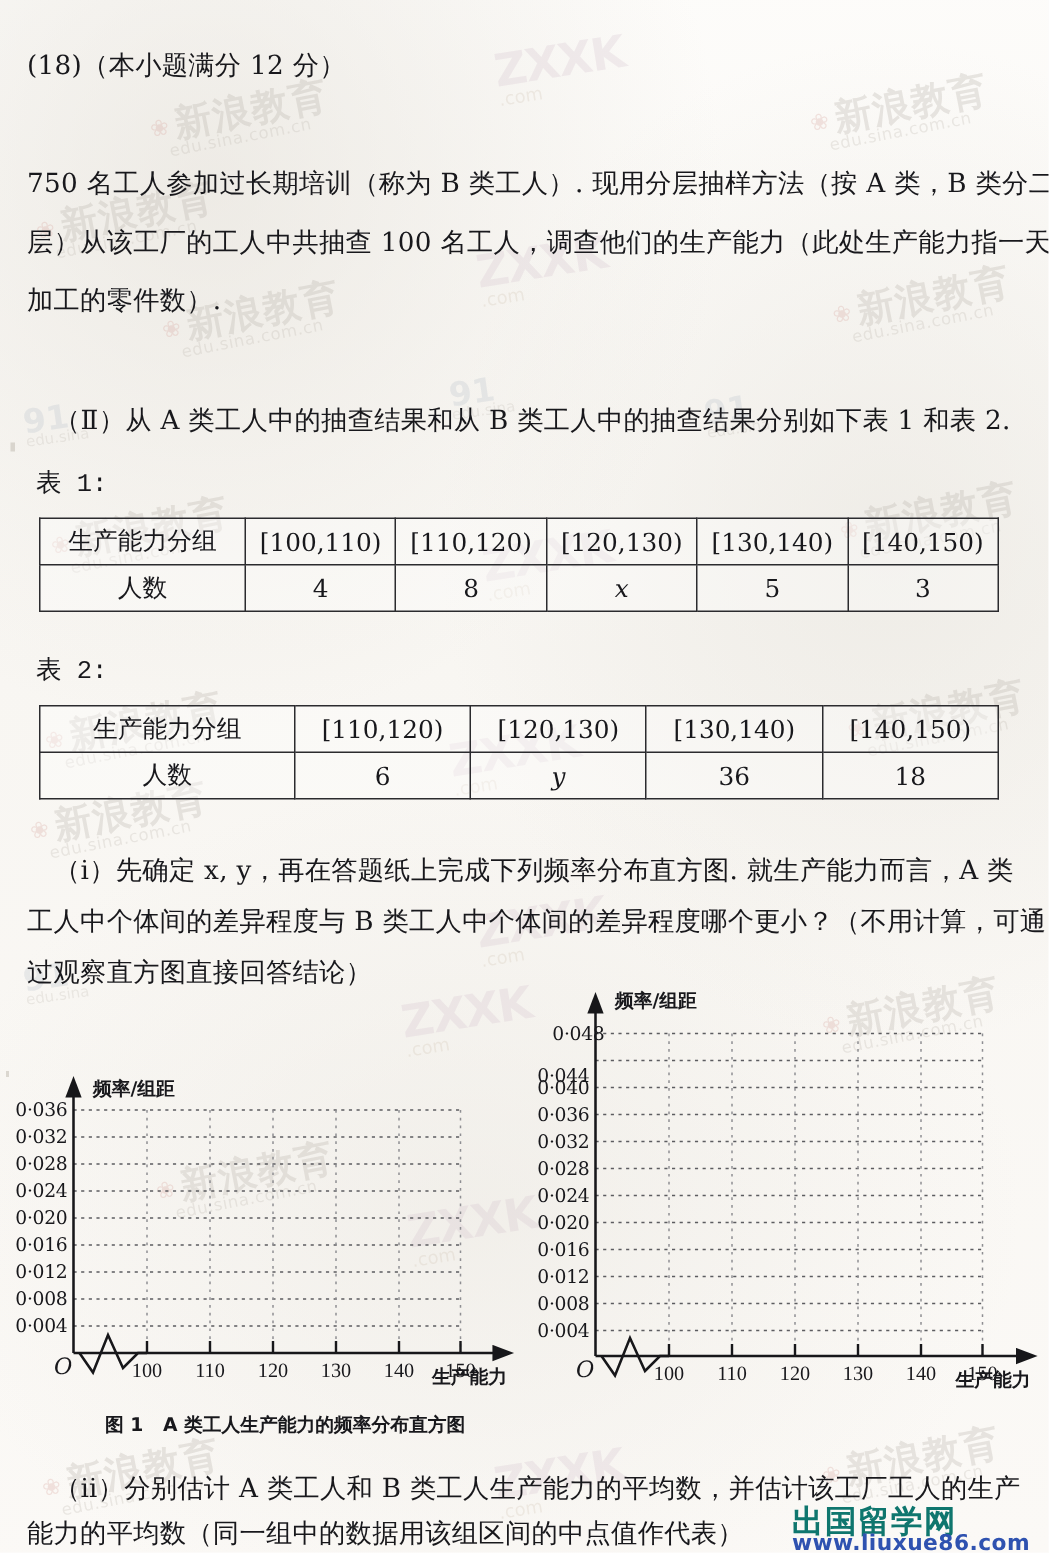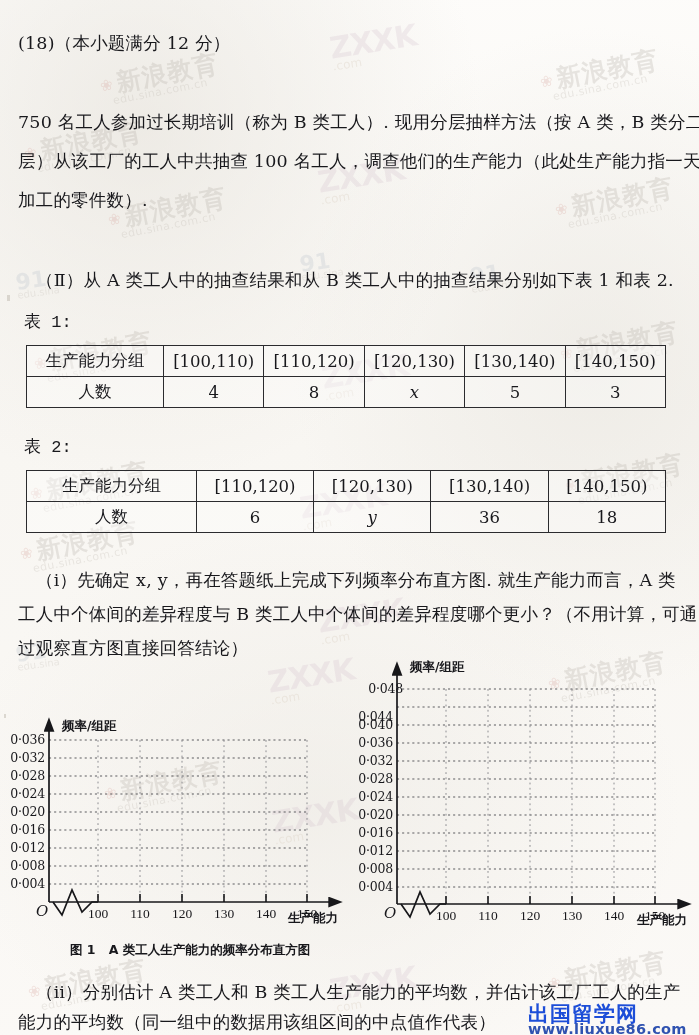--- a/index.html
+++ b/index.html
@@ -129,21 +129,21 @@
     font-weight: 700;
     white-space: nowrap;
     font-family: "DejaVu Sans", "Liberation Sans", sans-serif;
   }
 
   
   .brand-cn {
     position: absolute;
     font-size: 21px;
     font-weight: 700;
-    color: #1d4ed8;
+    color: #0f766e;
     letter-spacing: 1px;
     white-space: nowrap;
     font-family: "DejaVu Sans", "Liberation Sans", sans-serif;
   }
   .brand-url {
     position: absolute;
     font-size: 14.5px;
     font-weight: 700;
     color: #2f52b0;
     letter-spacing: .3px;

